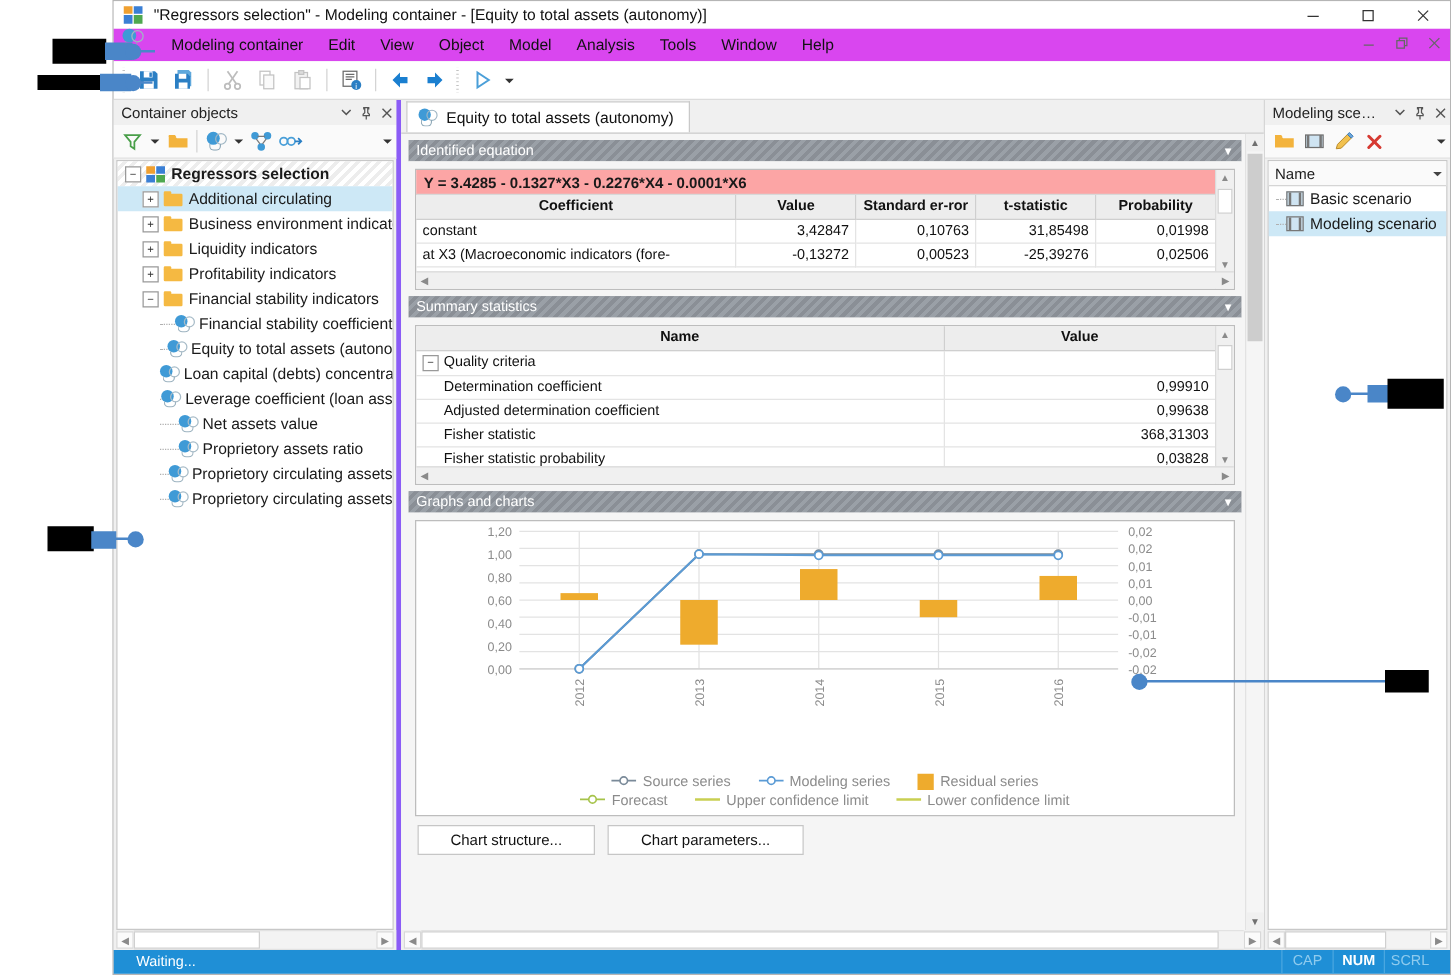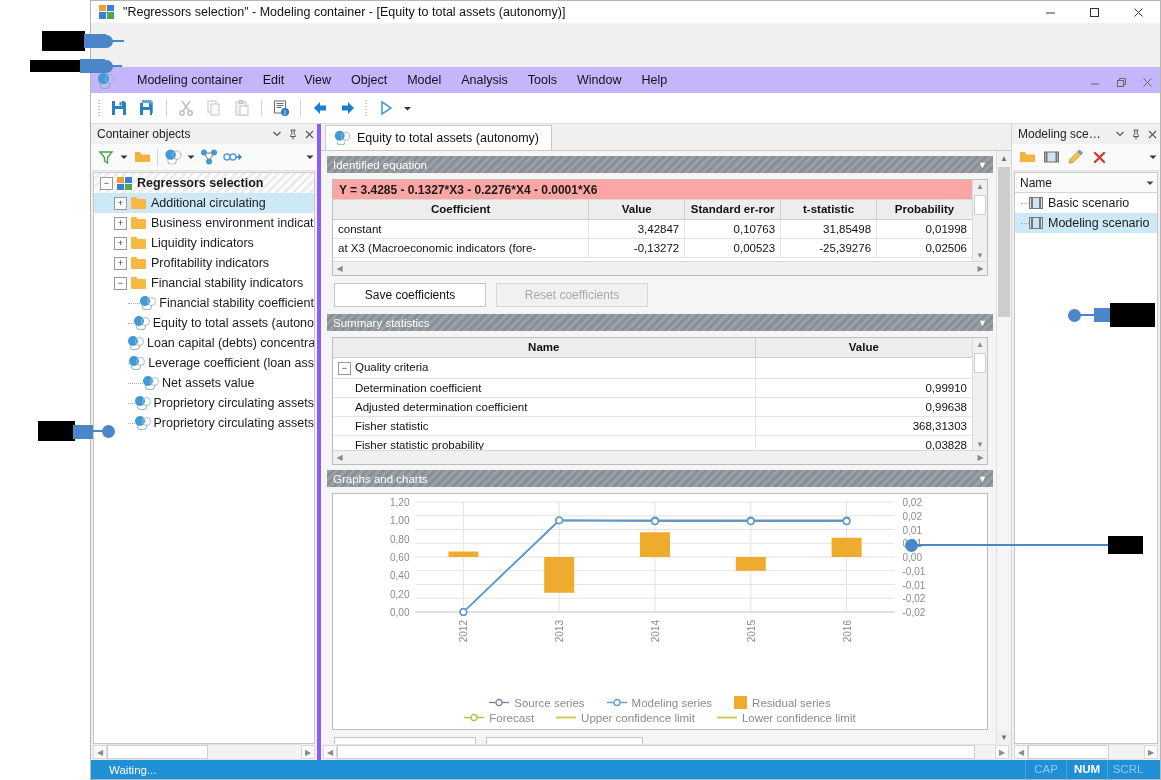--- a/index.html
+++ b/index.html
@@ -28,22 +28,22 @@
   .tb-icon .b1{position:absolute;left:0;top:0;width:7px;height:6px;background:#f0a030;}
   .tb-icon .b2{position:absolute;left:8px;top:0;width:7px;height:6px;background:#3a7fd5;}
   .tb-icon .b3{position:absolute;left:0;top:7px;width:7px;height:7px;background:#3a7fd5;}
   .tb-icon .b4{position:absolute;left:8px;top:7px;width:7px;height:7px;background:#4fa84f;}
   .titlebar .title{font-size:12.5px;color:#111;flex:1;white-space:nowrap;}
   .win-btns{display:flex;height:22px;}
   .win-btn{width:44px;height:22px;display:flex;align-items:center;justify-content:center;color:#333;}
   .win-btn svg{display:block;}
   
   .menubar{
-    height:26px;background:#c4b5fd;display:flex;align-items:flex-end;
-    flex:0 0 26px;border-bottom:0px;margin-top:44px;
+    height:26px;background:#d946ef;display:flex;align-items:flex-start;
+    flex:0 0 26px;border-bottom:0px;
   }
   .menu-appicon{width:24px;height:20px;margin-left:6px;position:relative;}
   .mdi-icon{position:relative;width:18px;height:16px;}
   .mdi-icon .circ{position:absolute;left:1px;top:0px;width:11px;height:11px;border-radius:50%;background:#3f9ad6;}
   .mdi-icon .ring{position:absolute;left:8px;top:1px;width:8px;height:8px;border-radius:50%;border:1.5px solid #9fb6c4;background:transparent;}
   .mdi-icon .base{position:absolute;left:3px;top:10px;width:8px;height:5px;border:1.5px solid #8fa9b8;border-top:none;border-radius:0 0 4px 4px;}
   .menu-items{display:flex;align-items:center;height:26px;margin-left:6px;}
   .menu-item{padding:4px 10px;font-size:12.5px;color:#111;cursor:default;white-space:nowrap;}
   .menubar .mdi-ctl{margin-left:auto;display:flex;}
   .mdi-btn{width:26px;height:22px;display:flex;align-items:center;justify-content:center;color:#666;}
@@ -533,20 +533,30 @@
           </div>
           <div class="tnode">
             <span class="tindent" style="width: 32px;"></span>
             <span style="display: inline-block; width: 15px; border-top: 1px dotted rgb(176, 176, 176); margin-right: 0px;"></span>
             <span class="leaf-ico">
               <span class="c"></span>
               <span class="r"></span>
               <span class="bs"></span>
             </span>
             <span>Net assets value</span>
+          </div>
+          <div class="tnode">
+            <span class="tindent" style="width: 32px;"></span>
+            <span style="display: inline-block; width: 15px; border-top: 1px dotted rgb(176, 176, 176); margin-right: 0px;"></span>
+            <span class="leaf-ico">
+              <span class="c"></span>
+              <span class="r"></span>
+              <span class="bs"></span>
+            </span>
+            <span>Proprietory assets ratio</span>
           </div>
           <div class="tnode">
             <span class="tindent" style="width: 32px;"></span>
             <span style="display: inline-block; width: 15px; border-top: 1px dotted rgb(176, 176, 176); margin-right: 0px;"></span>
             <span class="leaf-ico">
               <span class="c"></span>
               <span class="r"></span>
               <span class="bs"></span>
             </span>
             <span>Proprietory circulating assets</span>
@@ -632,24 +642,20 @@
               <div class="vscroll">
                 <div class="vs-arrow">▲</div>
                 <div class="vs-thumb" style="top:15px;height:18px;"></div>
                 <div class="vs-arrow" style="position:absolute;bottom:13px;">▼</div>
               </div>
               <div class="hscroll" style="position:absolute;left:0;right:0;bottom:0;">
                 <div class="hs-arrow">◀</div>
                 <div class="hs-track"></div>
                 <div class="hs-arrow">▶</div>
               </div>
-            </div>
-            <div class="btnrow">
-              <div class="btn">Save coefficients</div>
-              <div class="btn disabled">Reset coefficients</div>
             </div>
           </div>
 
           <div class="section-head">
             <span class="sh-t">Summary statistics</span>
             <span class="caret">▼</span>
           </div>
           <div class="section-body">
             <div class="grid-wrap" style="height:126px;">
               <div style="margin-right:14px;">

